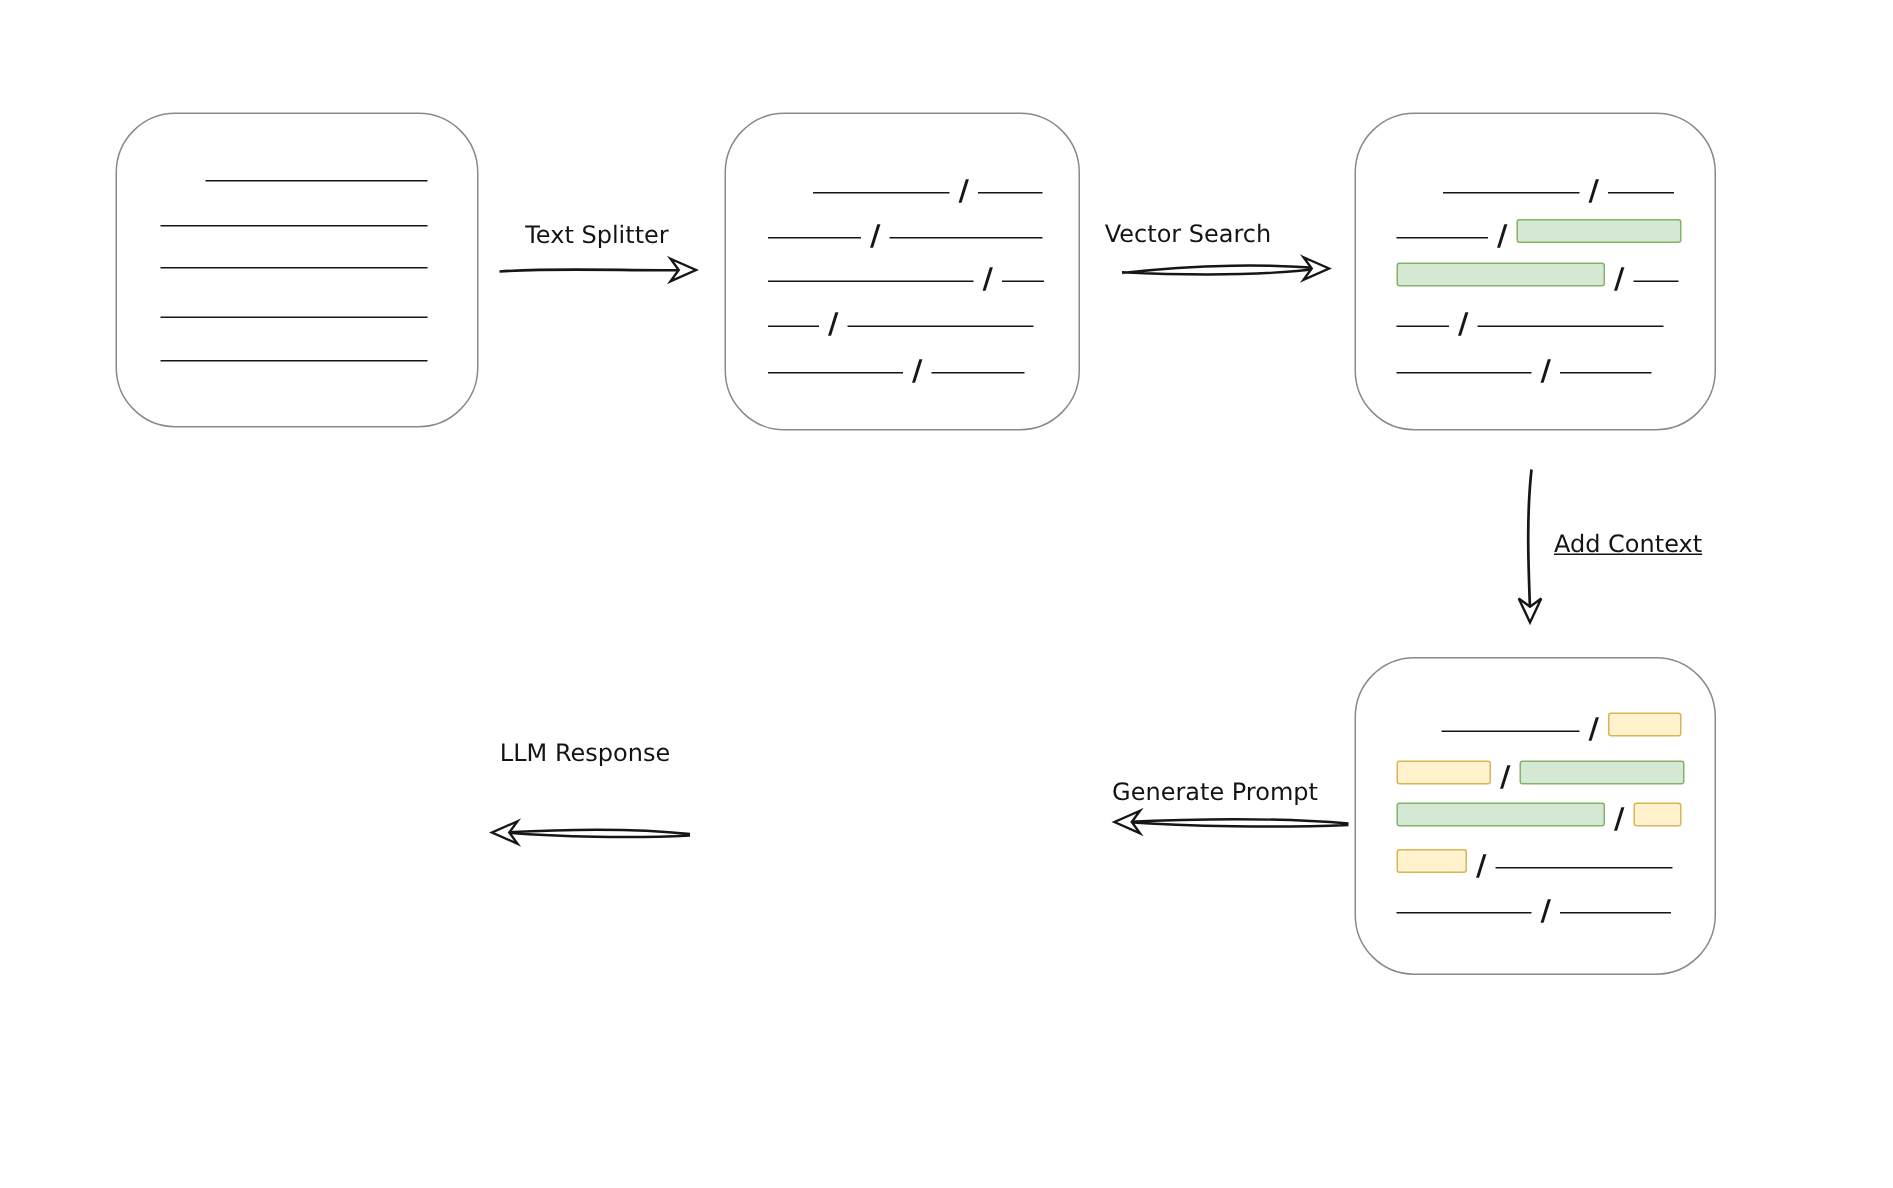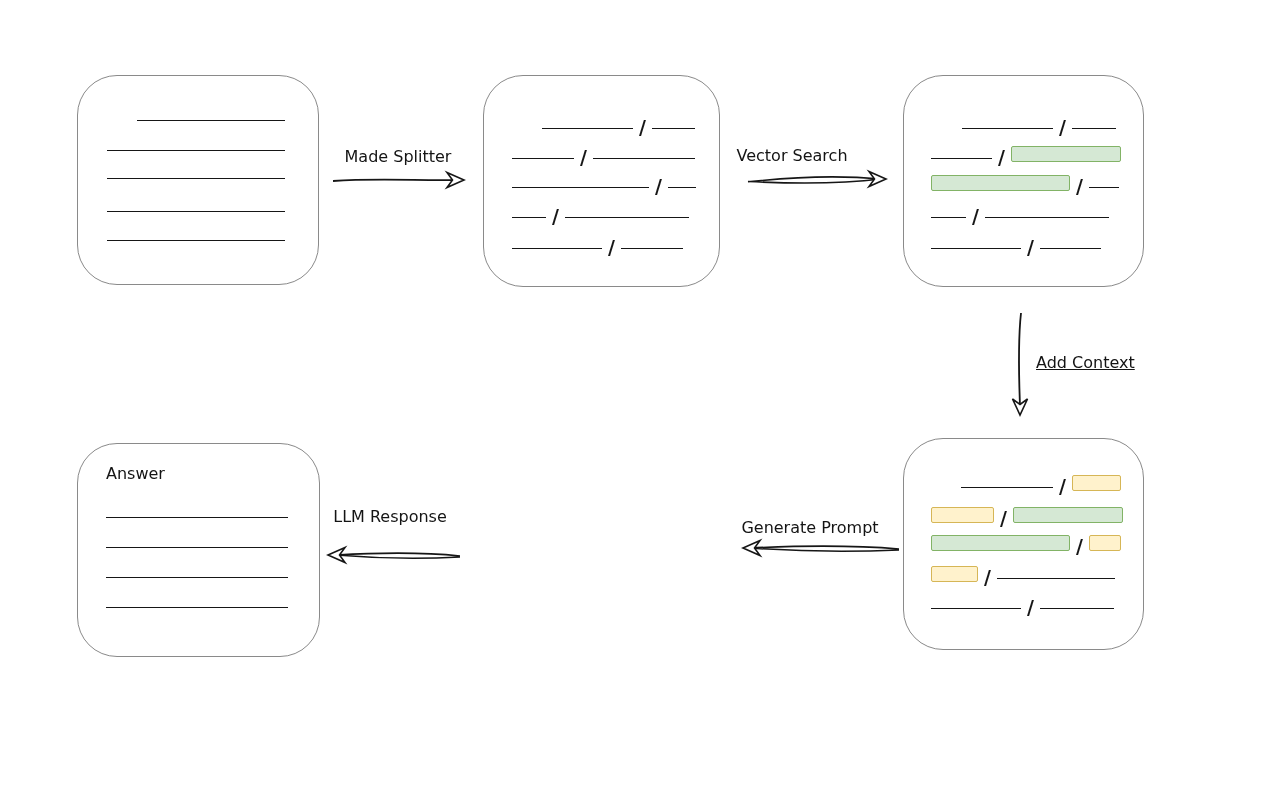--- a/index.html
+++ b/index.html
@@ -40,21 +40,21 @@
   #question-label  { left:26px; top:140px; }
 
   .arrow-label {
     position:absolute; font-size:16px; white-space:nowrap; color:#141414;
   }
   .centered { transform:translateX(-50%); }
   #label-text-splitter   { left:398px;  top:147px; }
   #label-vector-search   { left:792px;  top:146px; }
   #label-add-context     { left:1036px; top:353px;text-decoration:underline; }
   #label-generate-prompt { left:810px;  top:518px;text-align:center; }
-  #label-llm-response    { left:390px;  top:507px; }
+  #label-llm-response    { left:390px;  top:492px; }
 
   .caption {
     position:absolute; left:978px; top:685px; transform:translateX(-50%);
     font-size:17px; white-space:nowrap; color:#111;
   }
   svg.arrows { position:absolute; left:0; top:0; pointer-events:none; }
   svg.arrows path, svg.arrows polygon { stroke:#161616; }
 </style>
 </head>
 <body>
@@ -157,35 +157,20 @@
         <div class="seg-line" style="width: 118px;"></div>
       </div>
       <div class="row" style="left: 27px; top: 148px;">
         <div class="seg-line" style="width: 90px;"></div>
         <span class="seg-slash">/</span>
         <div class="seg-line" style="width: 74px;"></div>
       </div>
     </div>
 
 
-  <div class="box" id="box-answer">
-    <div class="box-label" id="answer-label">Answer</div>
-  <div class="row" style="left: 28px; top: 52px;">
-        <div class="seg-line" style="width: 182px;"></div>
-      </div>
-      <div class="row" style="left: 28px; top: 82px;">
-        <div class="seg-line" style="width: 182px;"></div>
-      </div>
-      <div class="row" style="left: 28px; top: 112px;">
-        <div class="seg-line" style="width: 182px;"></div>
-      </div>
-      <div class="row" style="left: 28px; top: 142px;">
-        <div class="seg-line" style="width: 182px;"></div>
-      </div>
-    </div>
 
   <svg class="arrows" width="1262" height="792" viewBox="0 0 1262 792">
 
     <g>
       <path d="M333,181 C378,178 424,181 458,180" fill="none" stroke-width="1.8"></path>
       <polygon points="447,172.5 464,180 447,187.5 452.5,180" fill="#ffffff" stroke-width="1.6"></polygon>
     </g>
 
     <g>
       <path d="M748,182 C800,176 848,176 881,179 M748,181.5 C800,184 848,183 881,179" fill="none" stroke-width="1.6"></path>
@@ -201,19 +186,19 @@
       <path d="M899,549 C852,545 792,546 750,548 M899,550 C852,552 792,551 750,548" fill="none" stroke-width="1.6"></path>
       <polygon points="760,540.5 743,548 760,555.5 754.5,548" fill="#ffffff" stroke-width="1.6"></polygon>
     </g>
 
     <g>
       <path d="M460,556 C422,552 372,553 336,555 M460,557 C422,559 372,558 336,555" fill="none" stroke-width="1.6"></path>
       <polygon points="345,547.5 328,555 345,562.5 339.5,555" fill="#ffffff" stroke-width="1.6"></polygon>
     </g>
   </svg>
 
-  <div class="arrow-label centered" id="label-text-splitter">Made Splitter</div>
+  <div class="arrow-label centered" id="label-text-splitter">Text Splitter</div>
   <div class="arrow-label centered" id="label-vector-search">Vector Search</div>
   <div class="arrow-label" id="label-add-context">Add Context</div>
   <div class="arrow-label centered" id="label-generate-prompt">Generate Prompt</div>
   <div class="arrow-label centered" id="label-llm-response">LLM Response</div>
 
 </div>
 
 </body></html>

